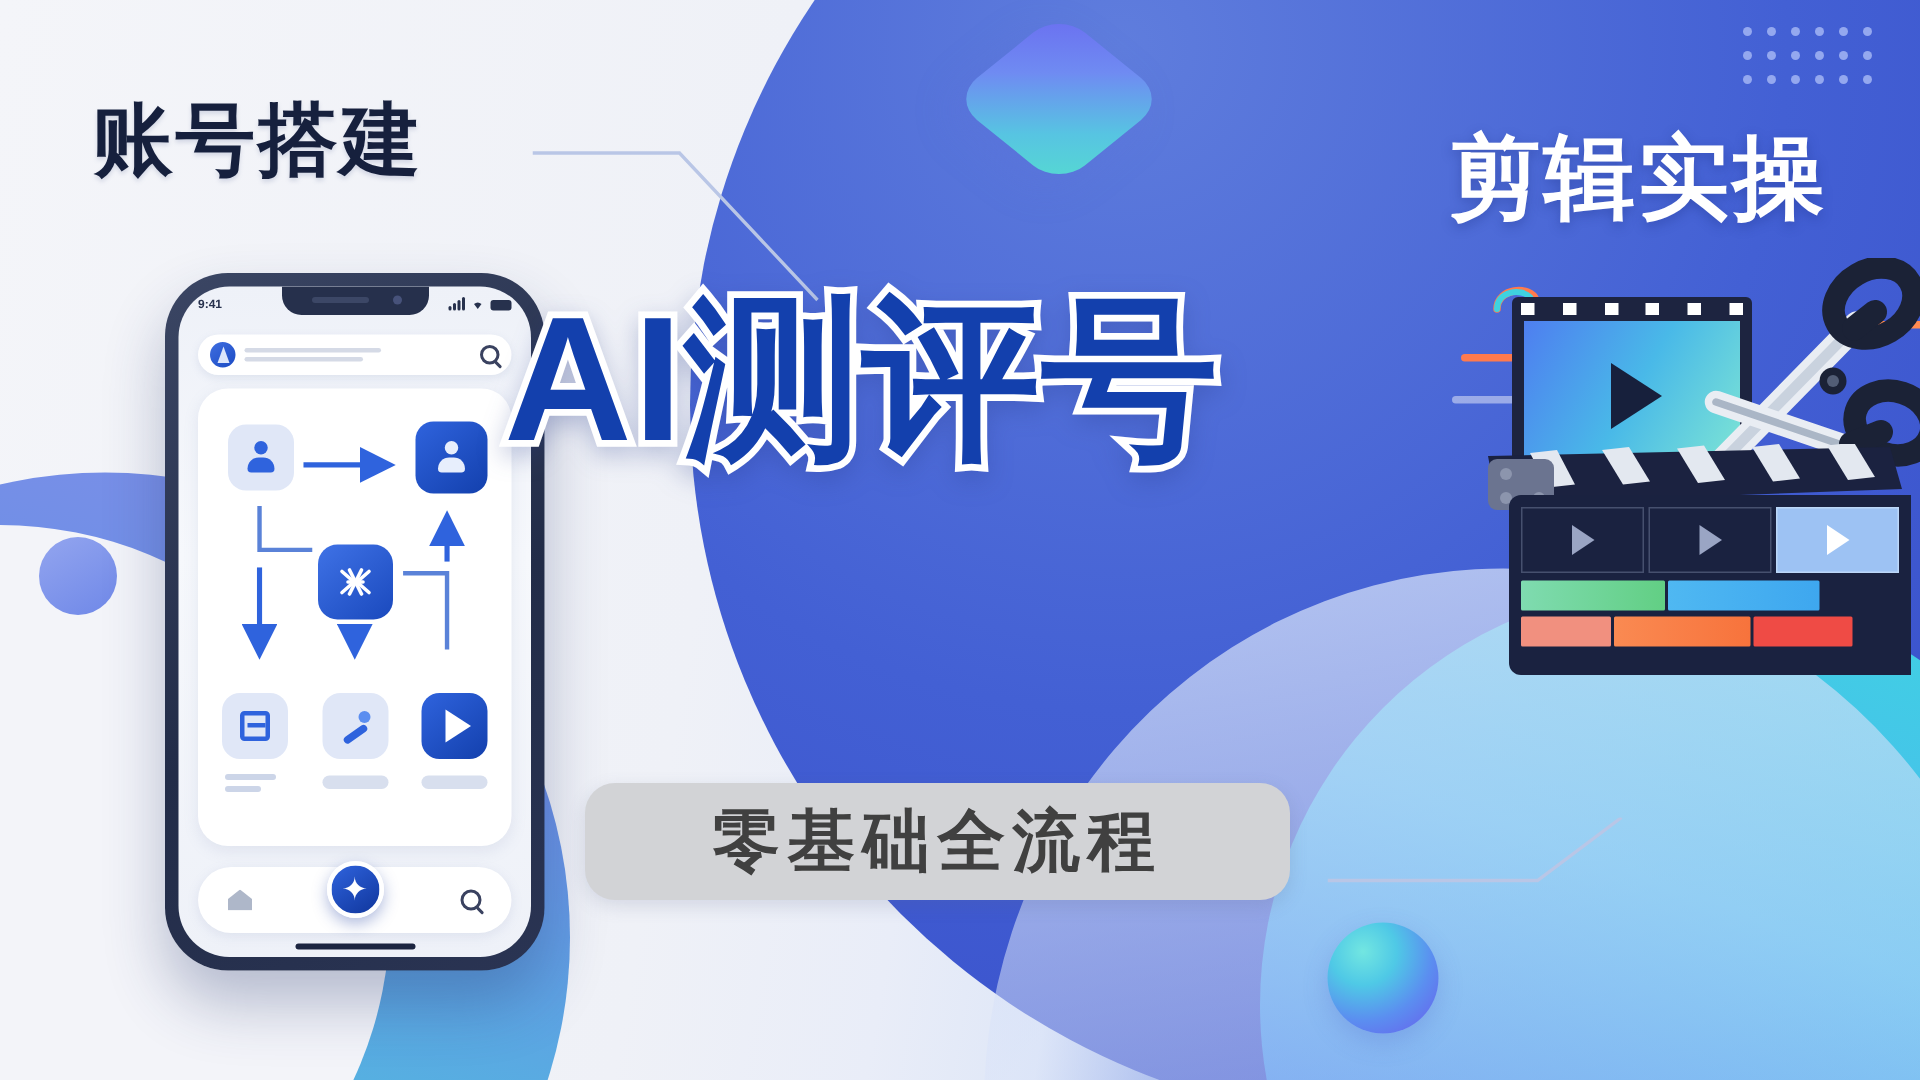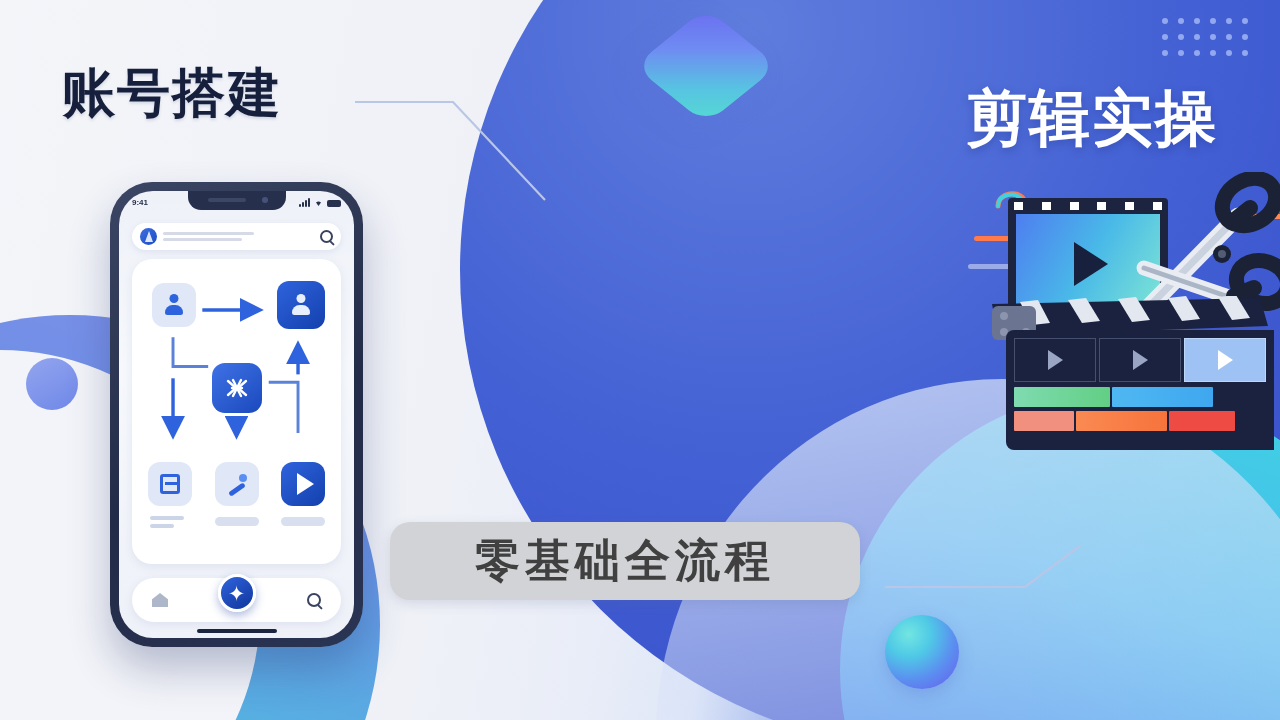--- a/index.html
+++ b/index.html
@@ -472,19 +472,20 @@
       </div>
       <div class="track track-row2">
         <span class="tseg" style="width:24%;background:#f1907f;"></span>
         <span class="tseg" style="width:36%;background:linear-gradient(90deg,#fa8a52,#f7733c);"></span>
         <span class="tseg" style="width:26%;background:#ef4b45;"></span>
       </div>
     </div>
   </div>
 
   <div class="title-wrap">
+    <div class="title-line l1">AI测评号</div>
   </div>
 
   <div class="subtitle-pill">
     <span>零基础全流程</span>
   </div>
 
 </div>
 
 </body></html>

